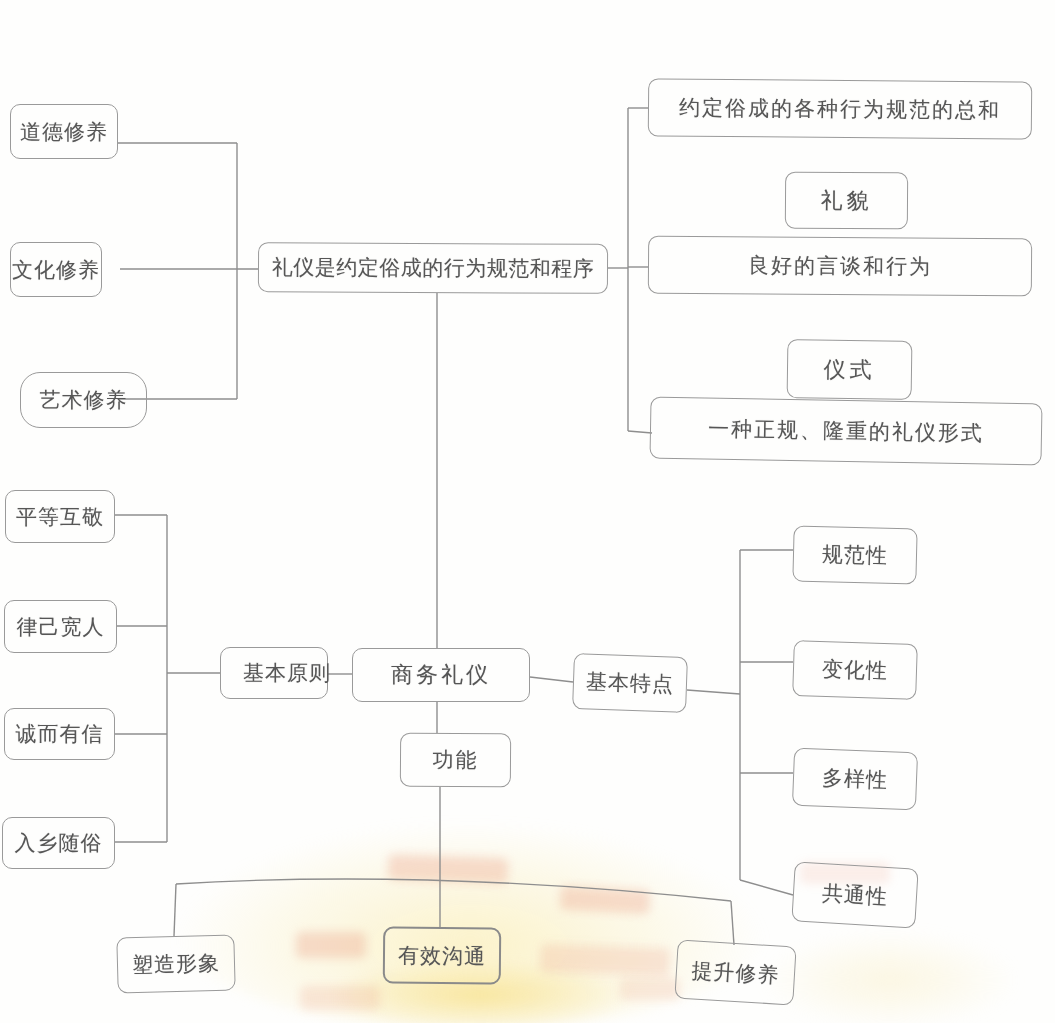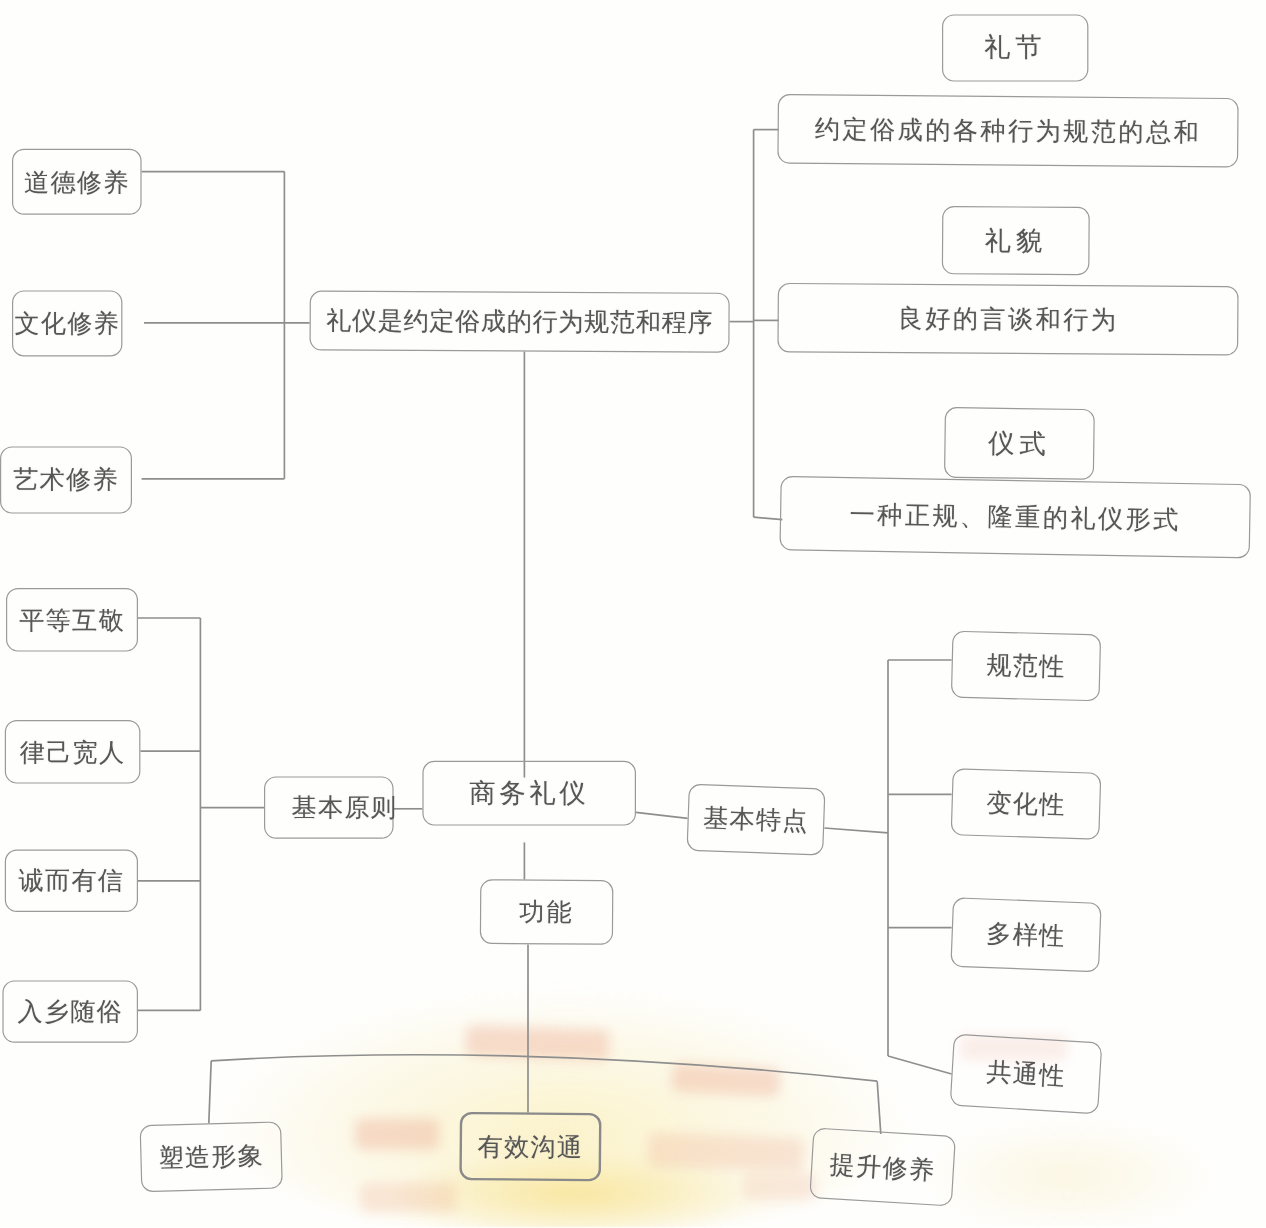--- a/index.html
+++ b/index.html
@@ -75,37 +75,37 @@
     font-size: 21px;
     letter-spacing: 1px;
     text-shadow: 0 0 1px rgba(110,110,110,0.35);
     background: transparent;
     white-space: nowrap;
   }
   .node.wide { letter-spacing: 2px; }
   .node.bold-border { border-width: 2px; border-color: #8a8a8a; }
 
   
-  .n-moral     { left: 10px;  top: 124px; width: 108px; height: 55px; text-align: center; }
+  .n-moral     { left: 10px;  top: 104px; width: 108px; height: 55px; text-align: center; }
   .n-cultural  { left: 10px;  top: 242px; width: 92px; height: 55px; }
-  .n-artistic  { left: 0;   top: 372px; width: 110px; height: 56px; }
+  .n-artistic  { left: 20px;   top: 372px; width: 127px; height: 56px; border-radius: 20px; }
 
   
   .n-definition { left: 258px; top: 243px; width: 350px; height: 50px; transform: rotate(0.3deg); font-size: 21px; letter-spacing: 0.5px; }
 
   
   .n-courtesy-term  { left: 785px; top: 12px;  width: 122px; height: 56px; font-size: 22px; letter-spacing: 4px; }
   .n-courtesy-def   { left: 648px; top: 80px;  width: 384px; height: 58px; transform: rotate(0.5deg); }
   .n-polite-term    { left: 785px; top: 172px; width: 123px; height: 57px; font-size: 22px; letter-spacing: 4px; transform: rotate(0.4deg); text-align: right; }
   .n-polite-def     { left: 648px; top: 237px; width: 384px; height: 58px; transform: rotate(0.4deg); letter-spacing: 3px; }
   .n-ceremony-term  { left: 787px; top: 340px; width: 125px; height: 59px; font-size: 22px; letter-spacing: 4px; transform: rotate(0.8deg); }
   .n-ceremony-def   { left: 650px; top: 400px; width: 392px; height: 62px; transform: rotate(1deg); }
 
   
-  .n-core       { left: 352px; top: 634px; width: 178px; height: 54px; font-size: 22px; letter-spacing: 3px; }
+  .n-core       { left: 352px; top: 648px; width: 178px; height: 54px; font-size: 22px; letter-spacing: 3px; }
   .n-principles { left: 220px; top: 647px; width: 108px; height: 52px; font-size: 21px; padding-left: 26px; }
   .n-features   { left: 573px; top: 655px; width: 114px; height: 56px; font-size: 21px; transform: rotate(2deg); }
   .n-functions  { left: 400px; top: 733px; width: 111px; height: 54px; font-size: 21px; letter-spacing: 2px; transform: rotate(0.4deg); }
 
   
   .n-p1 { left: 5px; top: 490px; width: 110px; height: 53px; }
   .n-p2 { left: 4px; top: 600px; width: 113px; height: 53px; }
   .n-p3 { left: 4px; top: 708px; width: 111px; height: 52px; }
   .n-p4 { left: 2px; top: 817px; width: 113px; height: 52px; }
 
@@ -177,21 +177,20 @@
     <path d="M740,773 H793"></path>
     <path d="M740,880 L793,895"></path>
   </svg>
 
   <div class="node n-moral">道德修养</div>
   <div class="node n-cultural">文化修养</div>
   <div class="node n-artistic">艺术修养</div>
 
   <div class="node n-definition">礼仪是约定俗成的行为规范和程序</div>
 
-  <div class="node n-courtesy-term">礼节</div>
   <div class="node n-courtesy-def wide">约定俗成的各种行为规范的总和</div>
   <div class="node n-polite-term">礼貌</div>
   <div class="node n-polite-def wide">良好的言谈和行为</div>
   <div class="node n-ceremony-term">仪式</div>
   <div class="node n-ceremony-def wide">一种正规、隆重的礼仪形式</div>
 
   <div class="node n-principles">基本原则</div>
   <div class="node n-core">商务礼仪</div>
   <div class="node n-features">基本特点</div>
   <div class="node n-functions">功能</div>

